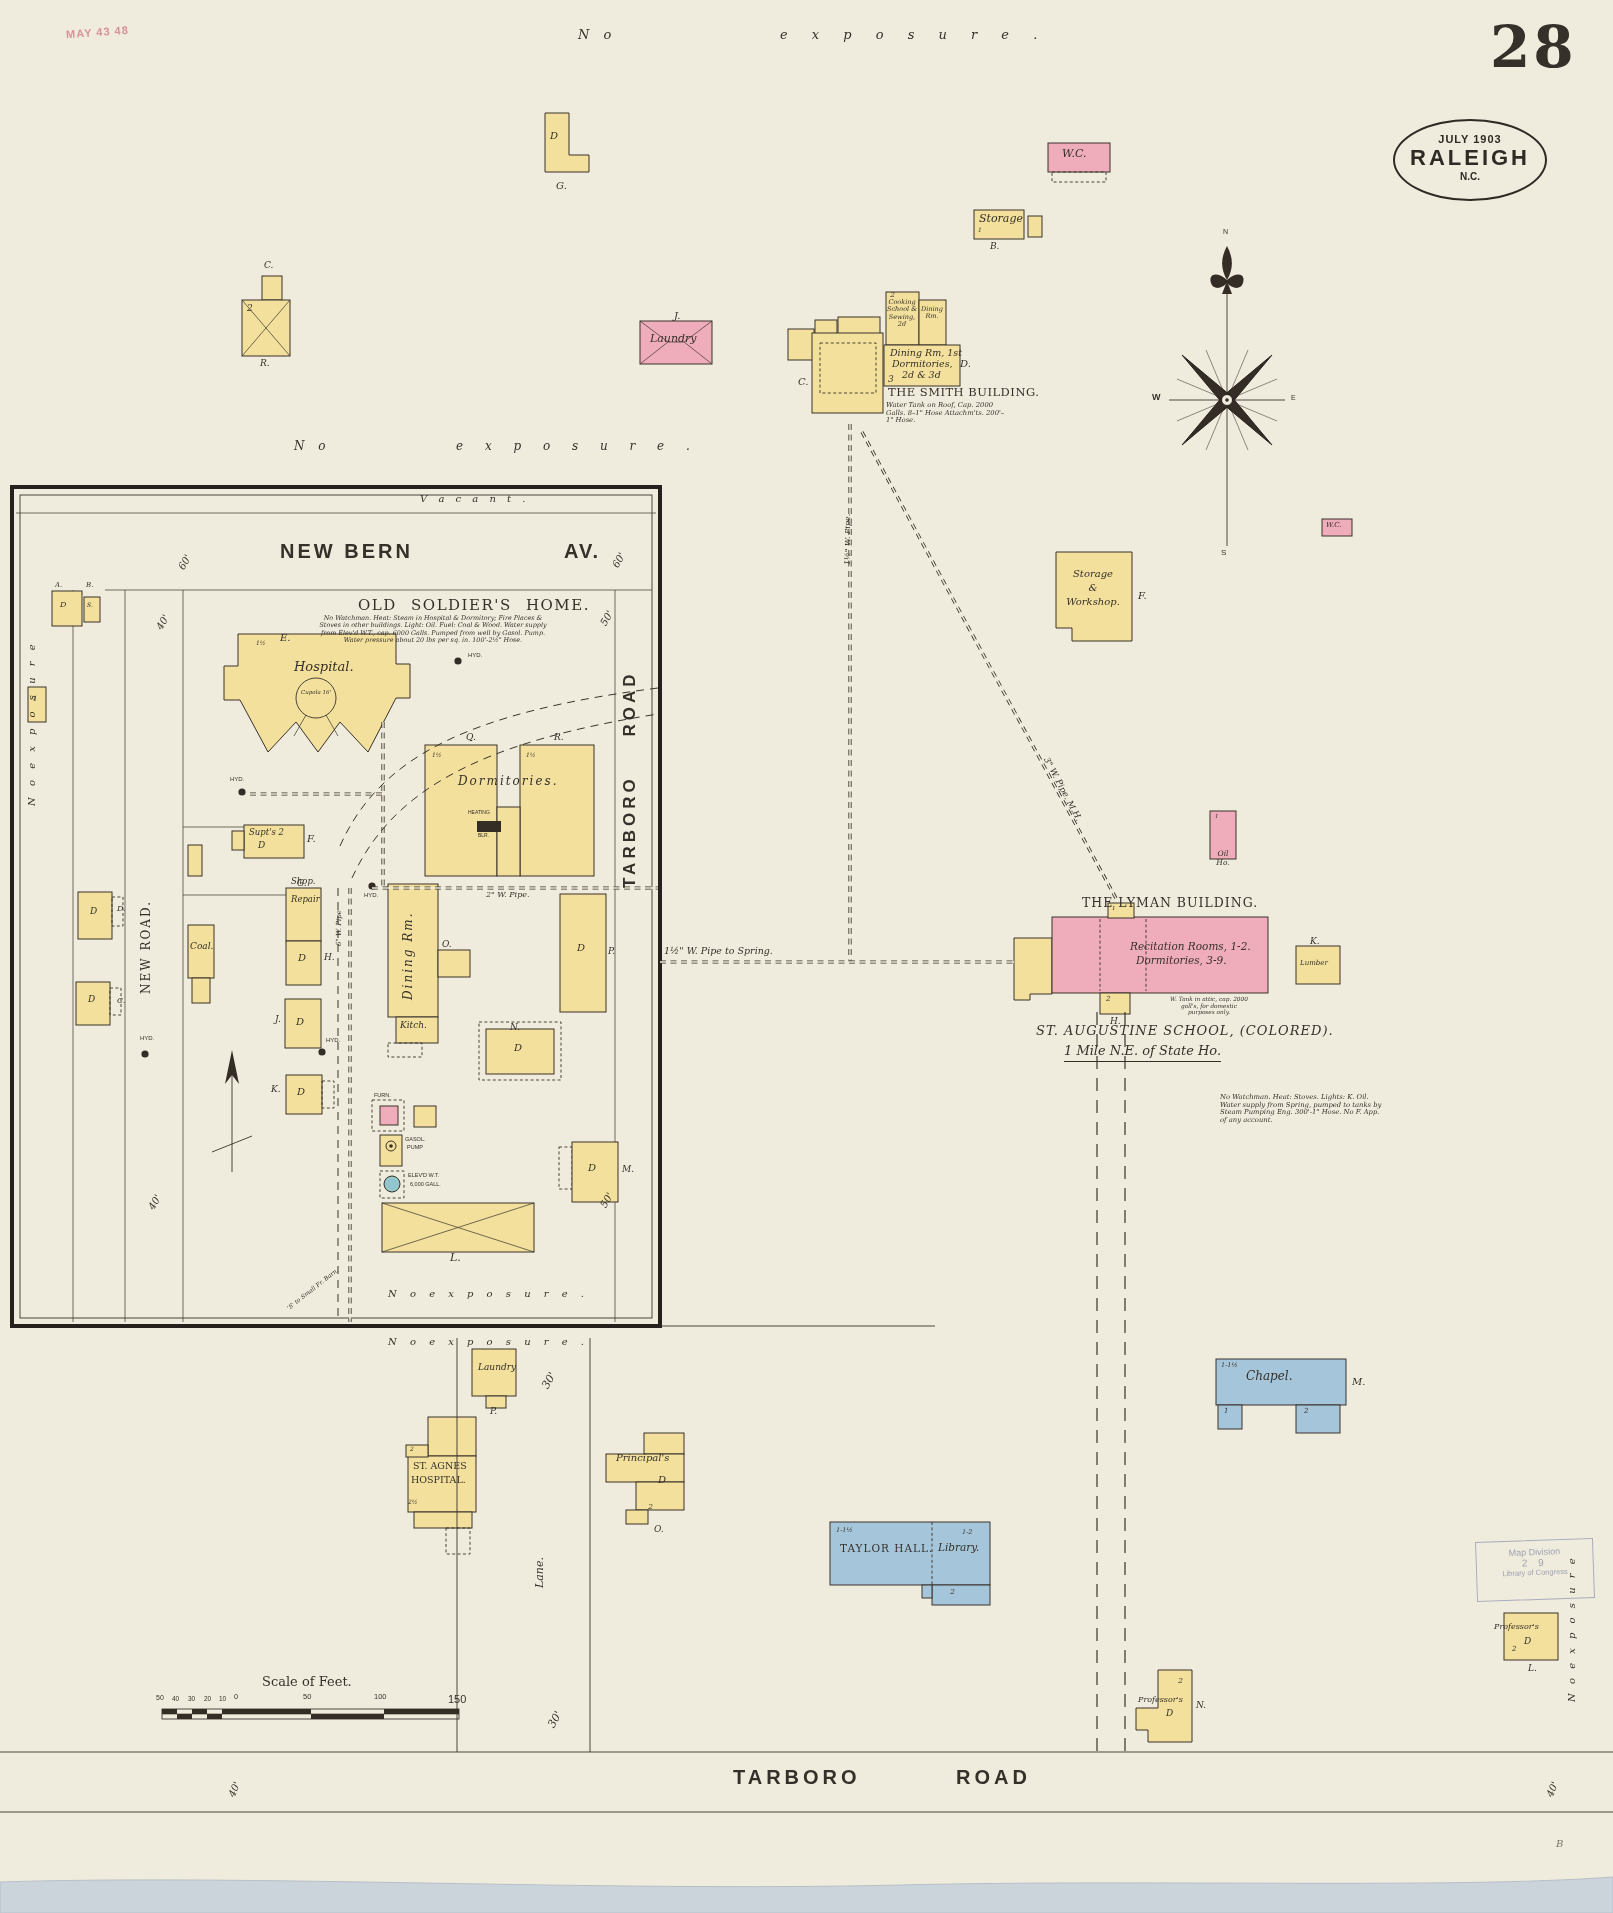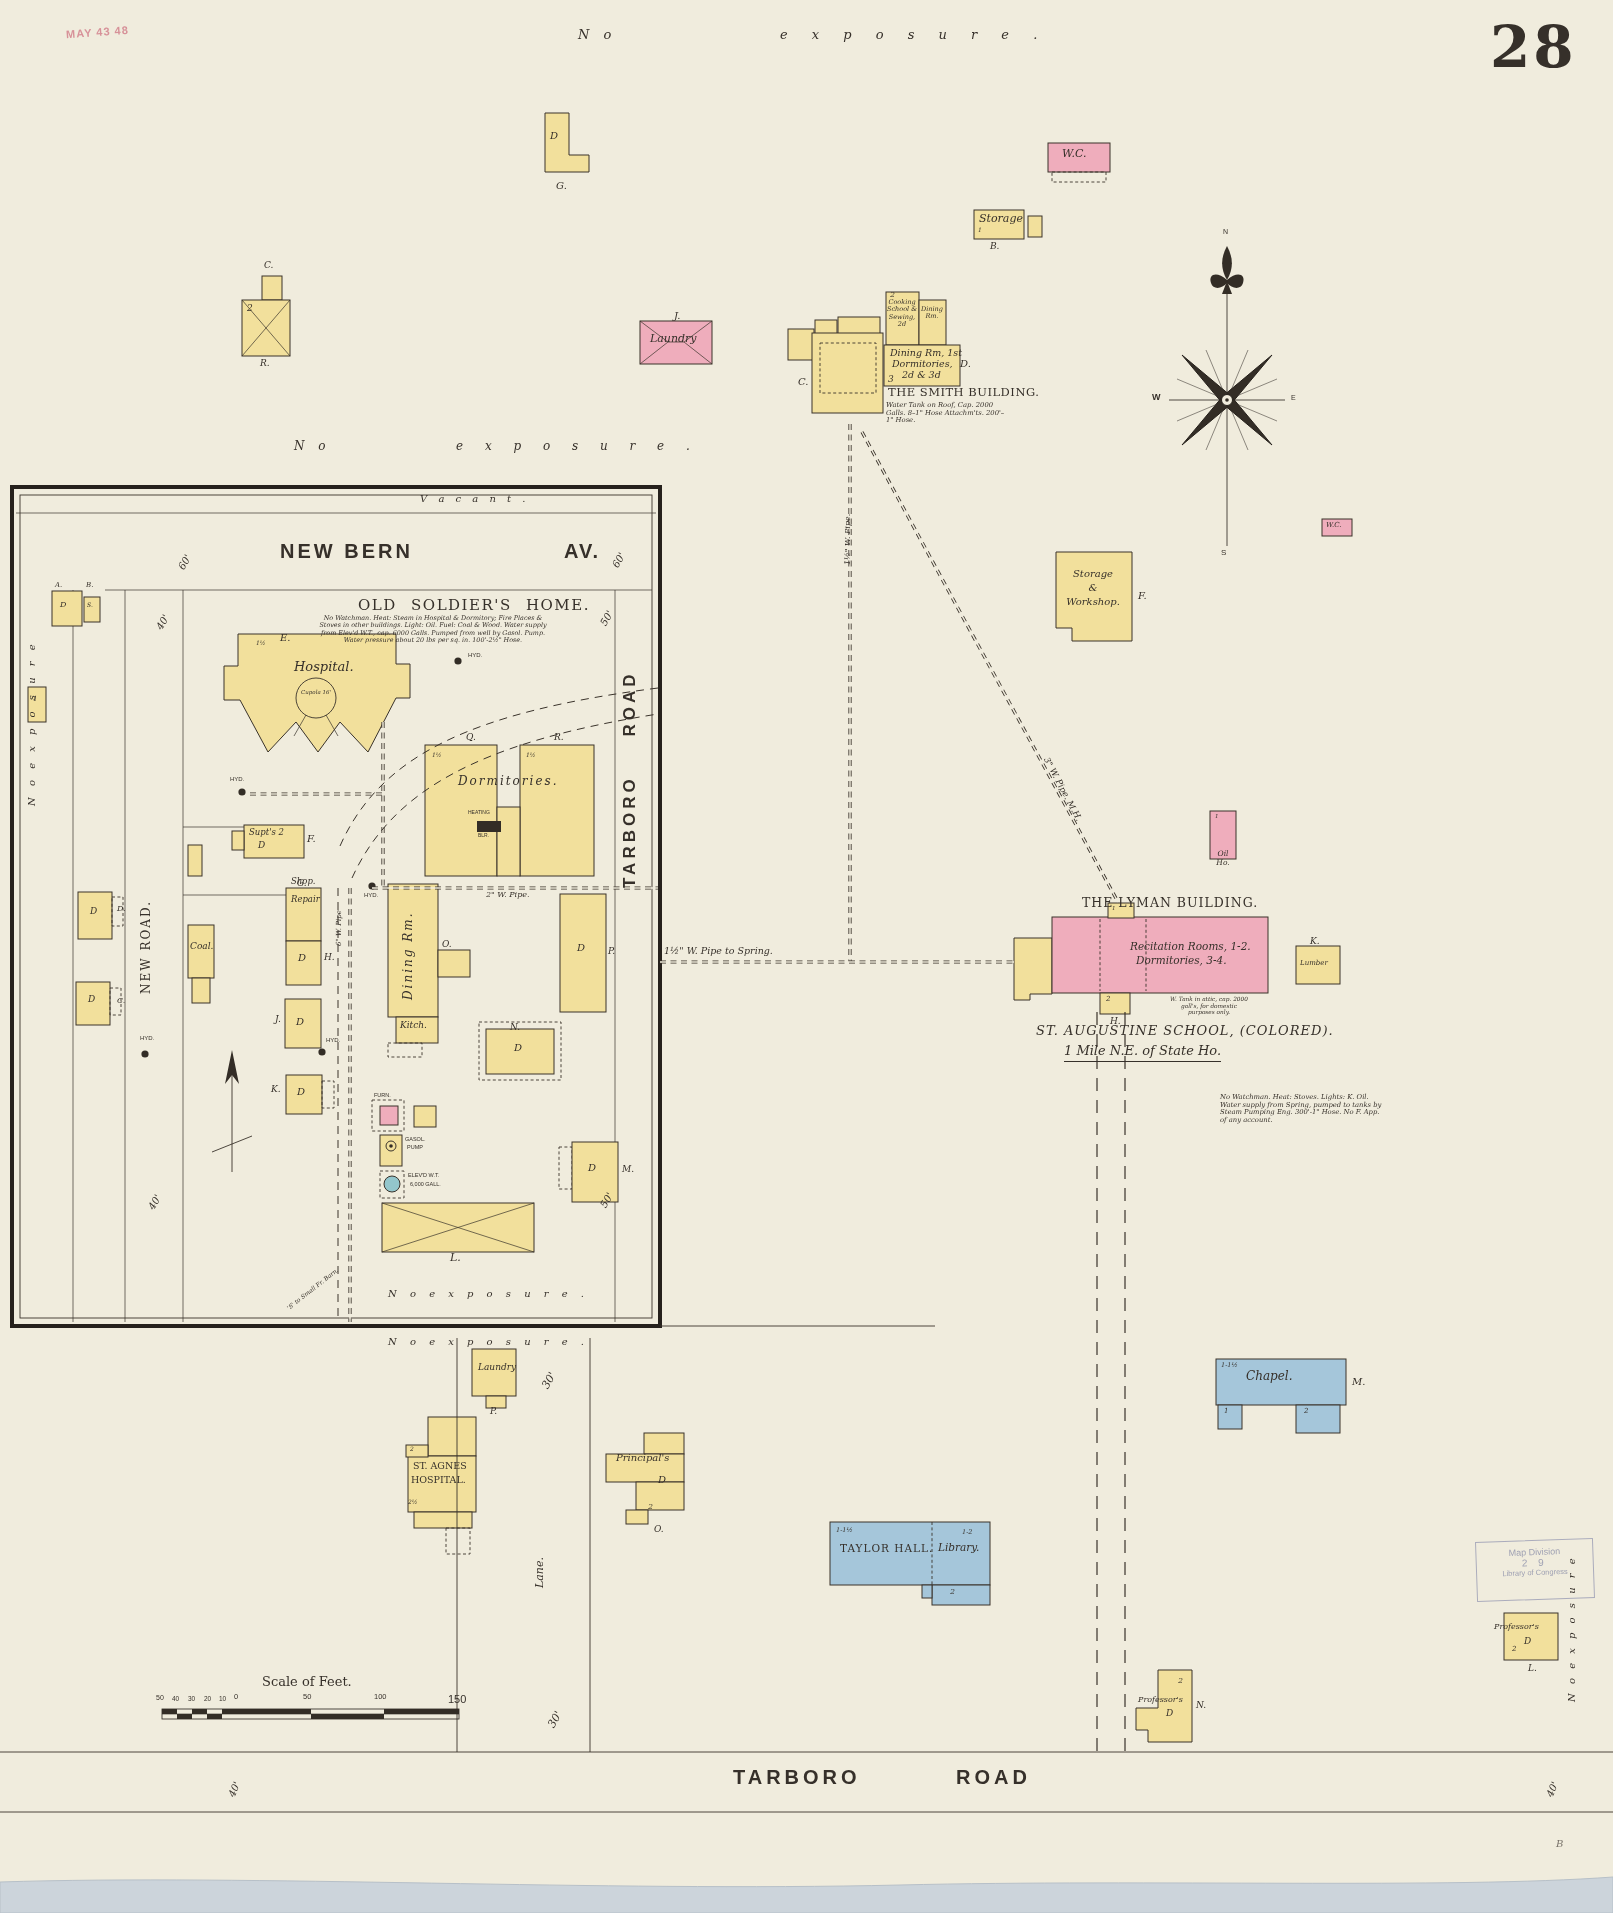--- a/index.html
+++ b/index.html
@@ -298,20 +298,25 @@
     <path class="ink" d="M1227,246 C1221,257 1220,268 1227,280 C1234,268 1233,257 1227,246 Z" stroke="none"></path>
     <path class="ink" d="M1227,280 C1217,271 1208,274 1211,283 C1213,290 1222,289 1227,283 Z" stroke="none"></path>
     <path class="ink" d="M1227,280 C1237,271 1246,274 1243,283 C1241,290 1232,289 1227,283 Z" stroke="none"></path>
     <polygon class="ink" points="1222,294 1232,294 1227,281" stroke="none"></polygon>
   </g>
 
   <path d="M0,1882 C250,1874 600,1892 900,1885 C1150,1879 1450,1889 1613,1877 L1613,1913 L0,1913 Z" fill="#ccd4db" stroke="#b7c0c8" stroke-width="1"></path>
 </svg>
 
 <div class="lb ser b" style="left:1490px;top:14px;font-size:58px;letter-spacing:3px;">28</div>
+<div class="stamp">
+  <div style="font-size:11px;font-weight:bold;letter-spacing:1px;margin-top:12px;">JULY 1903</div>
+  <div style="font-size:22px;font-weight:bold;letter-spacing:3px;">RALEIGH</div>
+  <div style="font-size:10px;font-weight:bold;">N.C.</div>
+</div>
 <div class="lb prt b red" style="left:66px;top:26px;font-size:11px;transform:rotate(-4deg);letter-spacing:1px;">MAY 43 48</div>
 <div class="lb scr" style="left:578px;top:28px;font-size:13px;letter-spacing:5px;">N o</div>
 <div class="lb scr" style="left:780px;top:28px;font-size:13px;letter-spacing:10px;">e x p o s u r e .</div>
 <div class="lb scr" style="left:294px;top:440px;font-size:12px;letter-spacing:5px;">N o</div>
 <div class="lb scr" style="left:456px;top:440px;font-size:12px;letter-spacing:9px;">e x p o s u r e .</div>
 
 <div class="lb scr" style="left:550px;top:130px;font-size:10px;">D</div>
 <div class="lb scr" style="left:556px;top:180px;font-size:10px;">G.</div>
 <div class="lb scr" style="left:264px;top:260px;font-size:9px;">C.</div>
 <div class="lb scr" style="left:247px;top:303px;font-size:9px;">2</div>
@@ -343,21 +348,21 @@
 <div class="lb scr c" style="left:1062px;top:568px;width:62px;font-size:10px;">Storage</div>
 <div class="lb scr c" style="left:1062px;top:582px;width:62px;font-size:10px;">&amp;</div>
 <div class="lb scr c" style="left:1058px;top:596px;width:70px;font-size:10px;font-style:italic;">Workshop.</div>
 <div class="lb scr" style="left:1138px;top:590px;font-size:10px;">F.</div>
 <div class="lb scr" style="left:1326px;top:522px;font-size:7px;">W.C.</div>
 <div class="lb scr" style="left:1215px;top:813px;font-size:5.5px;">1</div>
 <div class="lb scr w c" style="left:1210px;top:826px;width:26px;font-size:7.5px;margin-top:24px;">Oil Ho.</div>
 
 <div class="lb ser" style="left:1082px;top:896px;font-size:12.5px;letter-spacing:1px;">THE LYMAN BUILDING.</div>
 <div class="lb scr" style="left:1130px;top:941px;font-size:10.5px;">Recitation Rooms, 1-2.</div>
-<div class="lb scr" style="left:1136px;top:955px;font-size:10.5px;">Dormitories, 3-4.</div>
+<div class="lb scr" style="left:1136px;top:955px;font-size:10.5px;">Dormitories, 3-9.</div>
 <div class="lb scr" style="left:1112px;top:905px;font-size:5.5px;">1</div>
 <div class="lb scr" style="left:1106px;top:996px;font-size:7px;">2</div>
 <div class="lb scr" style="left:1110px;top:1016px;font-size:9px;">H.</div>
 <div class="lb scr" style="left:1310px;top:936px;font-size:9px;">K.</div>
 <div class="lb scr" style="left:1300px;top:960px;font-size:7px;">Lumber</div>
 <div class="lb scr w c" style="left:1168px;top:996px;width:82px;font-size:5.8px;">W. Tank in attic, cap. 2000 gall's, for domestic purposes only.</div>
 
 <div class="lb scr" style="left:1036px;top:1024px;font-size:13px;letter-spacing:1px;">ST. AUGUSTINE SCHOOL, (COLORED).</div>
 <div class="lb scr" style="left:1064px;top:1044px;font-size:13px;border-bottom:1px solid #36302a;padding-bottom:2px;">1 Mile N.E. of State Ho.</div>
 <div class="lb scr w" style="left:1220px;top:1094px;width:168px;font-size:6.8px;">No Watchman. Heat: Stoves. Lights: K. Oil. Water supply from Spring, pumped to tanks by Steam Pumping Eng. 300'-1" Hose. No F. App. of any account.</div>

